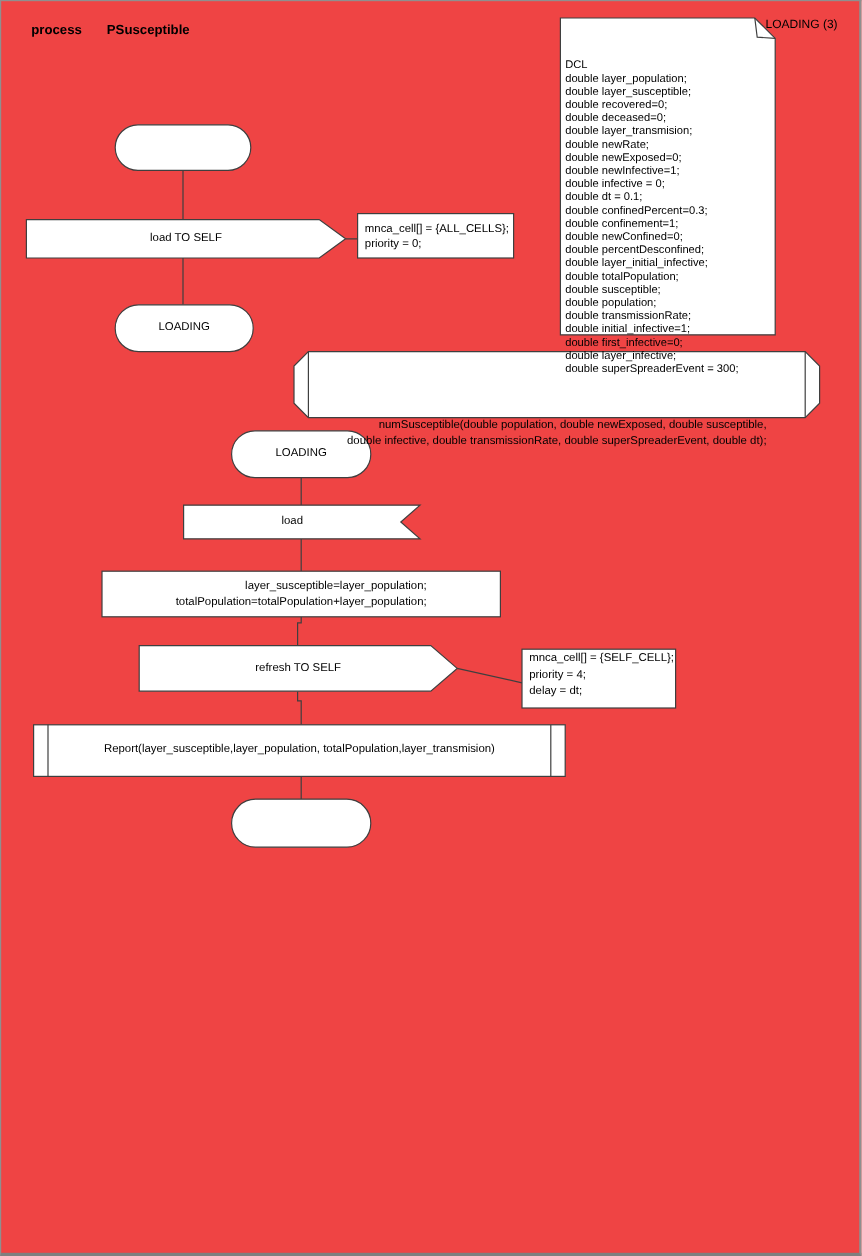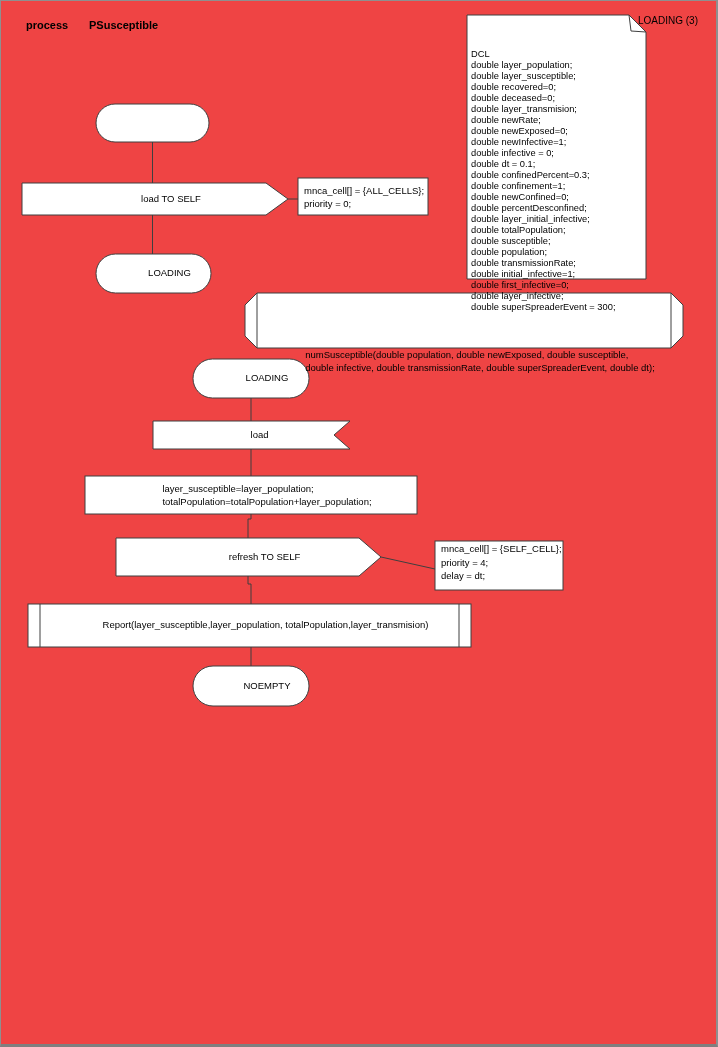--- a/index.html
+++ b/index.html
@@ -21,22 +21,21 @@
   .txt{
     position:absolute;
     font-size:9.5px;
     line-height:12.5px;
     white-space:pre-line;
   }
   .center{
     display:flex;
     align-items:center;
     justify-content:center;
-    text-align:left;
-    padding-left:16px;
+    text-align:right;
   }
   .hdr{font-size:11px;font-weight:600;line-height:12px;}
   .dcl{
     font-size:9.3px;
     line-height:11px;
     white-space:pre-line;
   }
   .corner{font-size:10px;}
 </style>
 </head>
@@ -119,15 +118,14 @@
 
   <div class="txt center" style="left:192px;top:358px;width:116px;height:39px;">LOADING</div>
   <div class="txt center" style="left:152px;top:420px;width:181px;height:28px;">load</div>
   <div class="txt center" style="left:84px;top:475px;width:332px;height:38px;line-height:13px;">layer_susceptible=layer_population;
 totalPopulation=totalPopulation+layer_population;</div>
   <div class="txt center" style="left:115px;top:537px;width:265px;height:38px;">refresh TO SELF</div>
   <div class="txt" style="left:440px;top:541px;line-height:13.5px;">mnca_cell[] = {SELF_CELL};
 priority = 4;
 delay = dt;</div>
   <div class="txt center" style="left:39px;top:603px;width:419px;height:43px;border-radius:12px;">Report(layer_susceptible,layer_population, totalPopulation,layer_transmision)</div>
-  <div class="txt center" style="left:192px;top:665px;width:116px;height:40px;">NOEMPTY</div>
 
 </div>
 
 </body></html>

